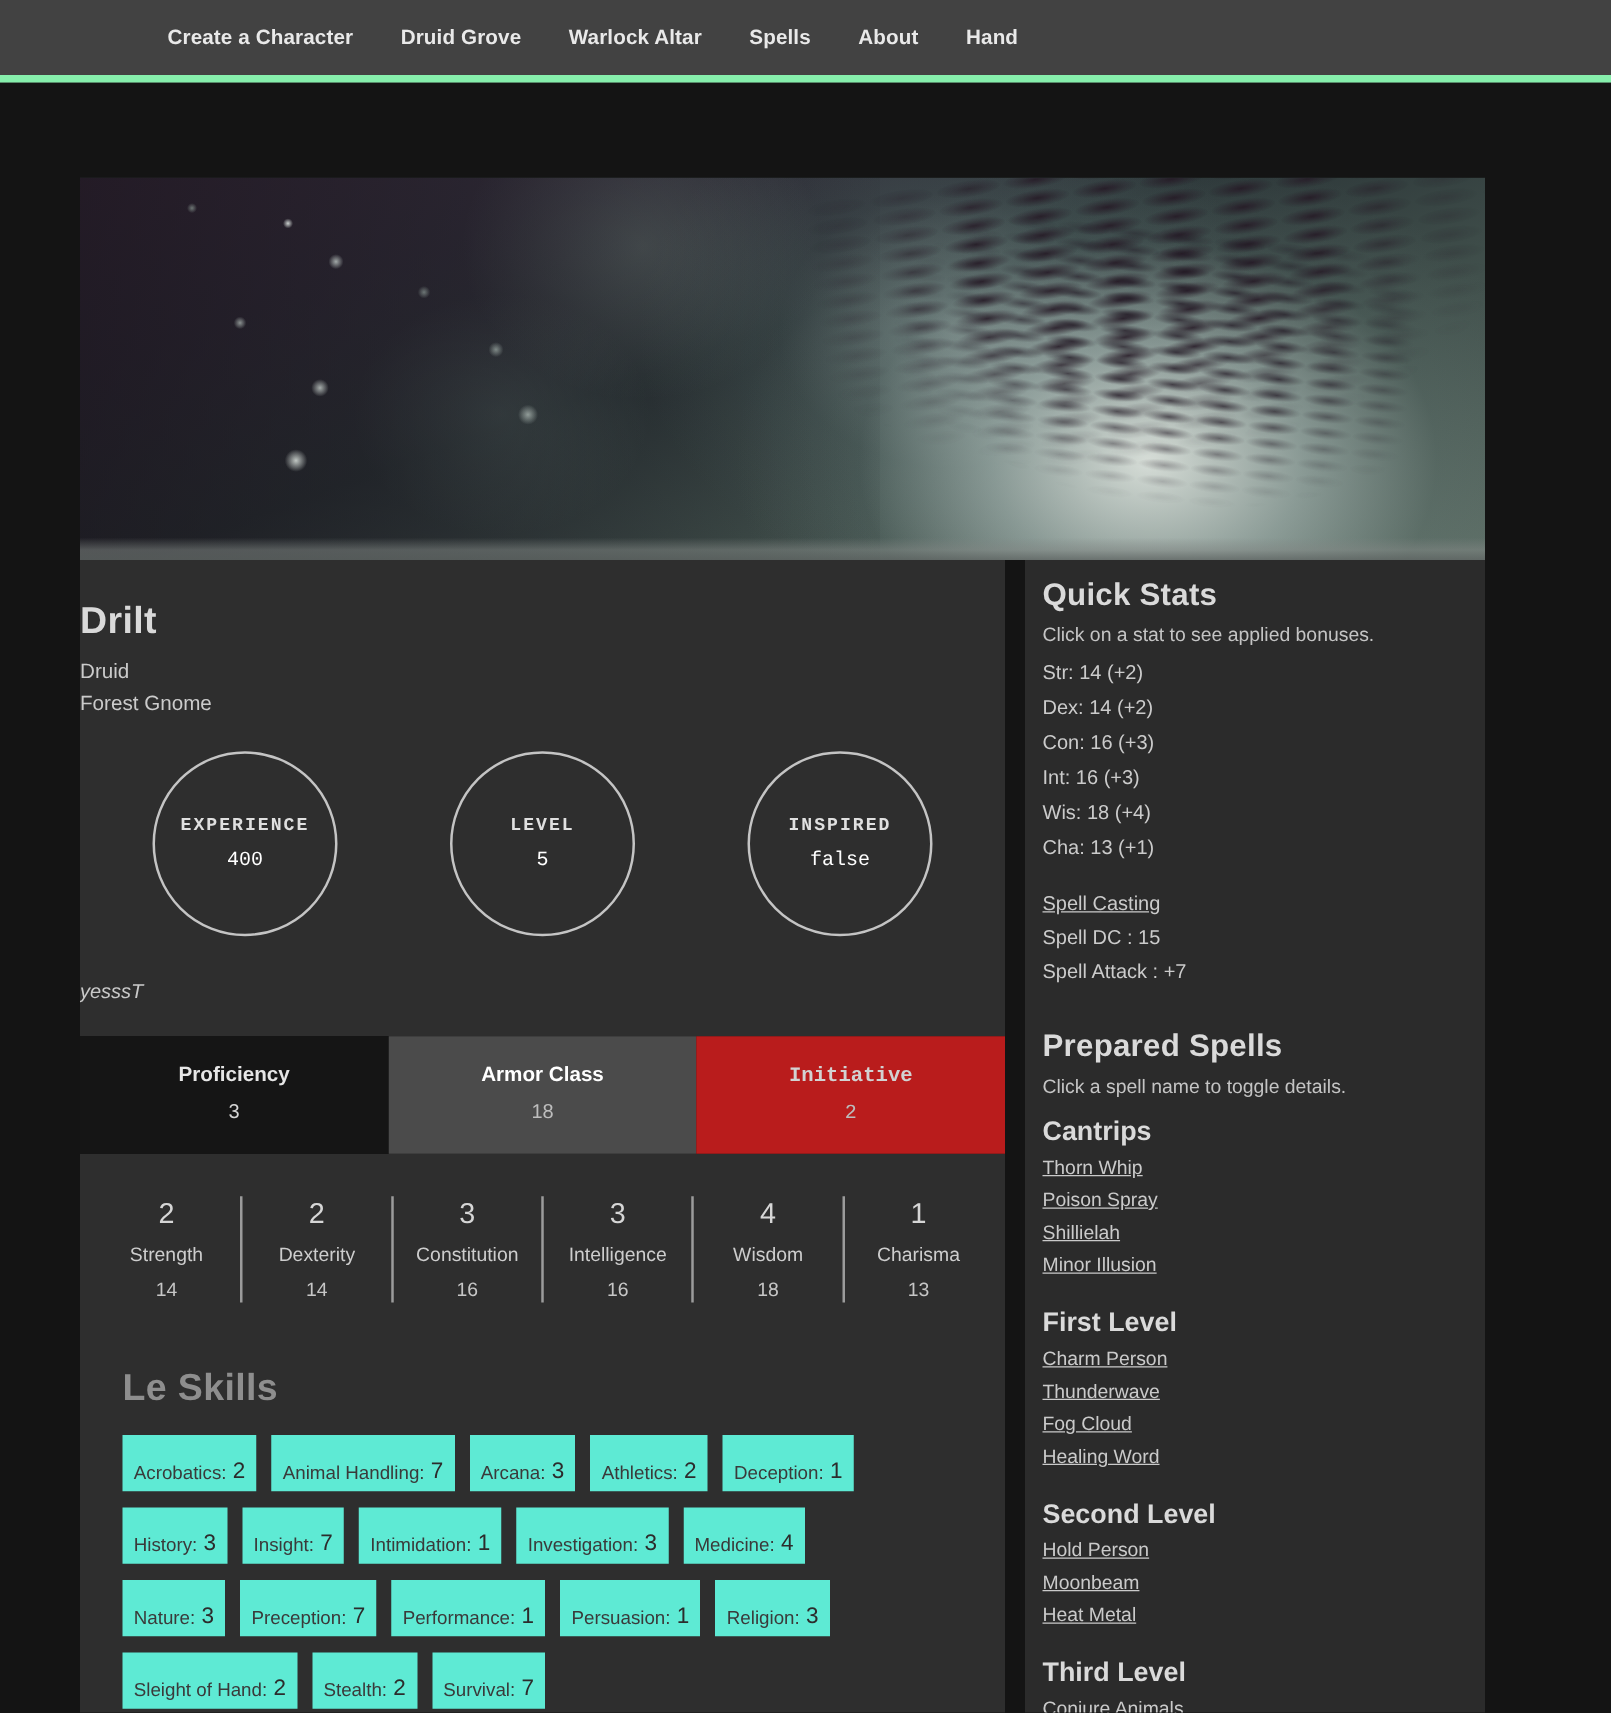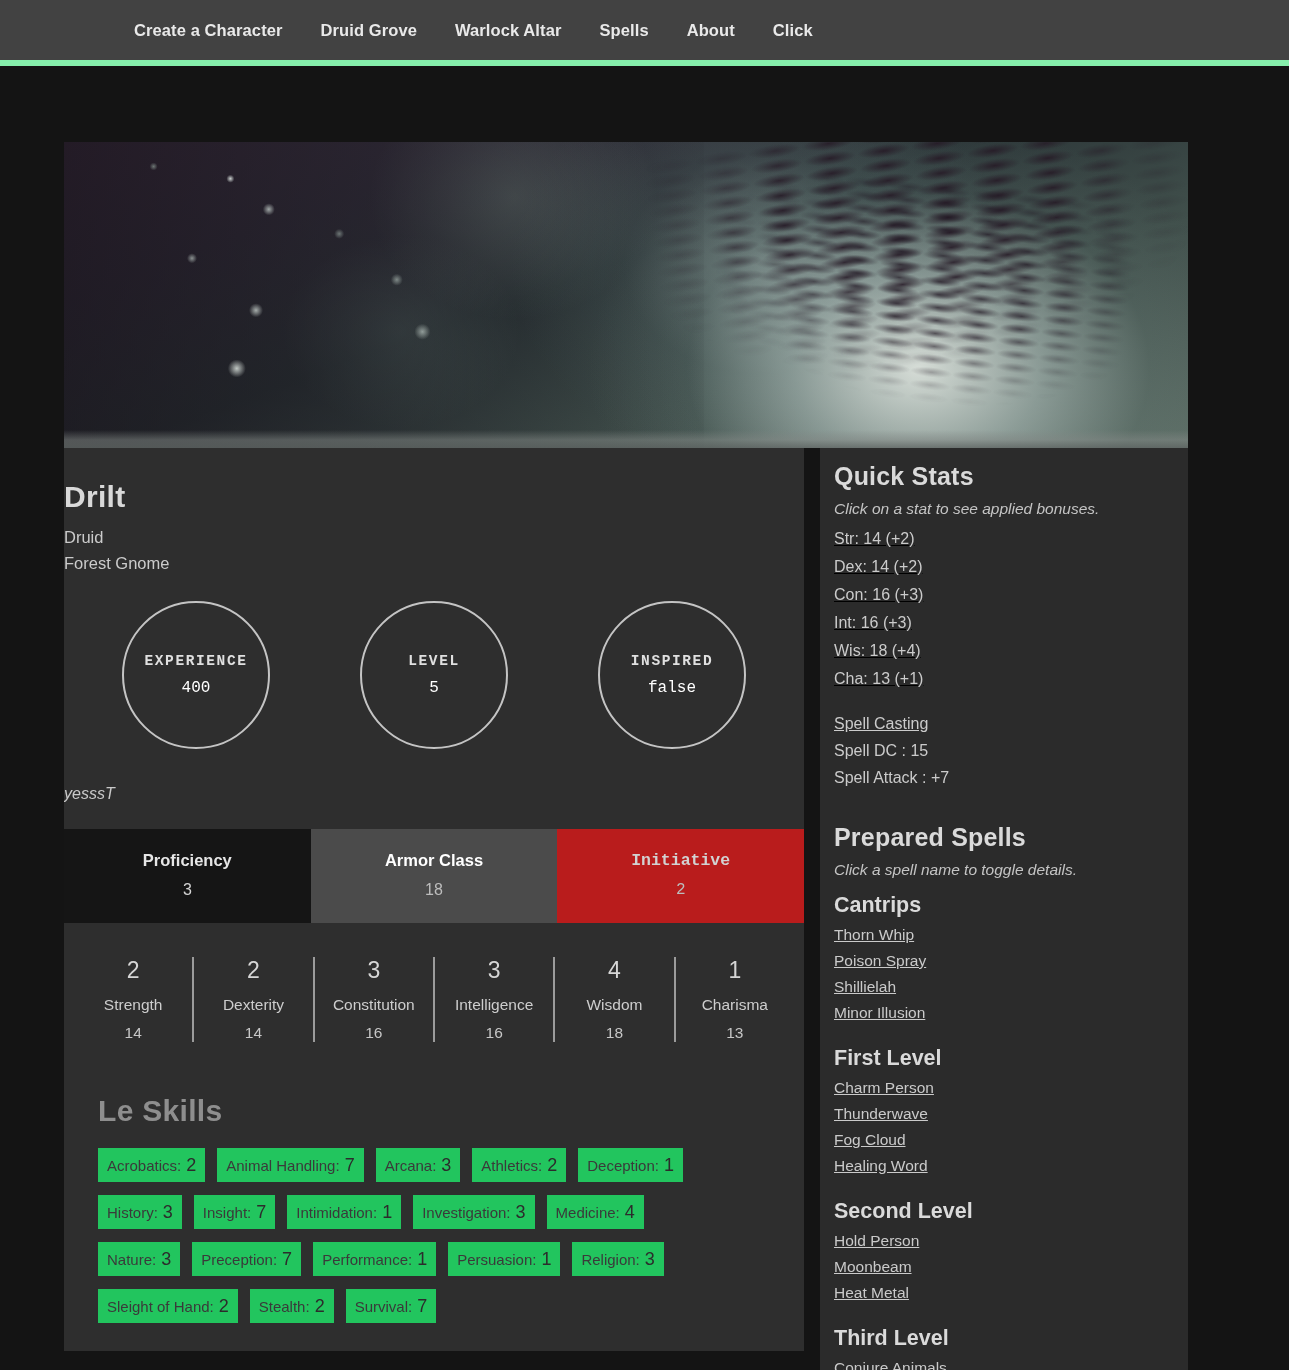--- a/index.html
+++ b/index.html
@@ -230,54 +230,53 @@
   .skills-title {
     color: #8e8e8e;
     font-size: 30px;
     font-weight: bold;
     letter-spacing: 0.3px;
     margin-bottom: 20px;
   }
   .skills-rows { display: flex; flex-direction: column; gap: 13px; }
   .skills-row { display: flex; flex-wrap: nowrap; gap: 12px; }
   .skill-chip {
-    background: #22c55e;
+    background: #5eead4;
     color: #3a3a3a;
     font-size: 15px;
-    padding: 7px 9px 6px 9px;
+    padding: 18px 9px 6px 9px;
     white-space: nowrap;
     display: inline-flex;
-    align-items: center;
+    align-items: flex-end;
     gap: 5px;
     cursor: pointer;
   }
   .skill-chip .skill-val { font-size: 18px; color: #2c2c2c; }
 
   
   .side-h2 {
     color: #dadada;
     font-size: 25px;
     font-weight: bold;
     letter-spacing: 0.2px;
   }
   .side-hint {
     color: #c4c4c4;
     font-size: 15.5px;
-    font-style: italic;
     margin-top: 9px;
   }
   .stat-line {
     color: #cbcbcb;
     font-size: 16px;
     margin-top: 10px;
     cursor: pointer;
     display: block;
     width: fit-content;
   }
-  .stat-lines { margin-top: 12px; text-decoration: underline; }
+  .stat-lines { margin-top: 12px; }
   .spellcast-head {
     color: #cbcbcb;
     font-size: 16px;
     text-decoration: underline;
     margin-top: 27px;
     display: block;
     width: fit-content;
     cursor: pointer;
   }
   .spellcast-line {
@@ -307,21 +306,21 @@
 </head>
 <body>
 
 <nav class="navbar">
   <ul class="nav-list">
     <li><a class="nav-link">Create a Character</a></li>
     <li><a class="nav-link">Druid Grove</a></li>
     <li><a class="nav-link">Warlock Altar</a></li>
     <li><a class="nav-link">Spells</a></li>
     <li><a class="nav-link">About</a></li>
-    <li><a class="nav-link">Click</a></li>
+    <li><a class="nav-link">Hand</a></li>
   </ul>
 </nav>
 
 <div class="page">
 
   <div class="hero">
     <div class="hero-photo"></div>
     <div class="hero-left"></div>
     <div class="hero-branch"></div>
     <div class="hero-branch2"></div>

